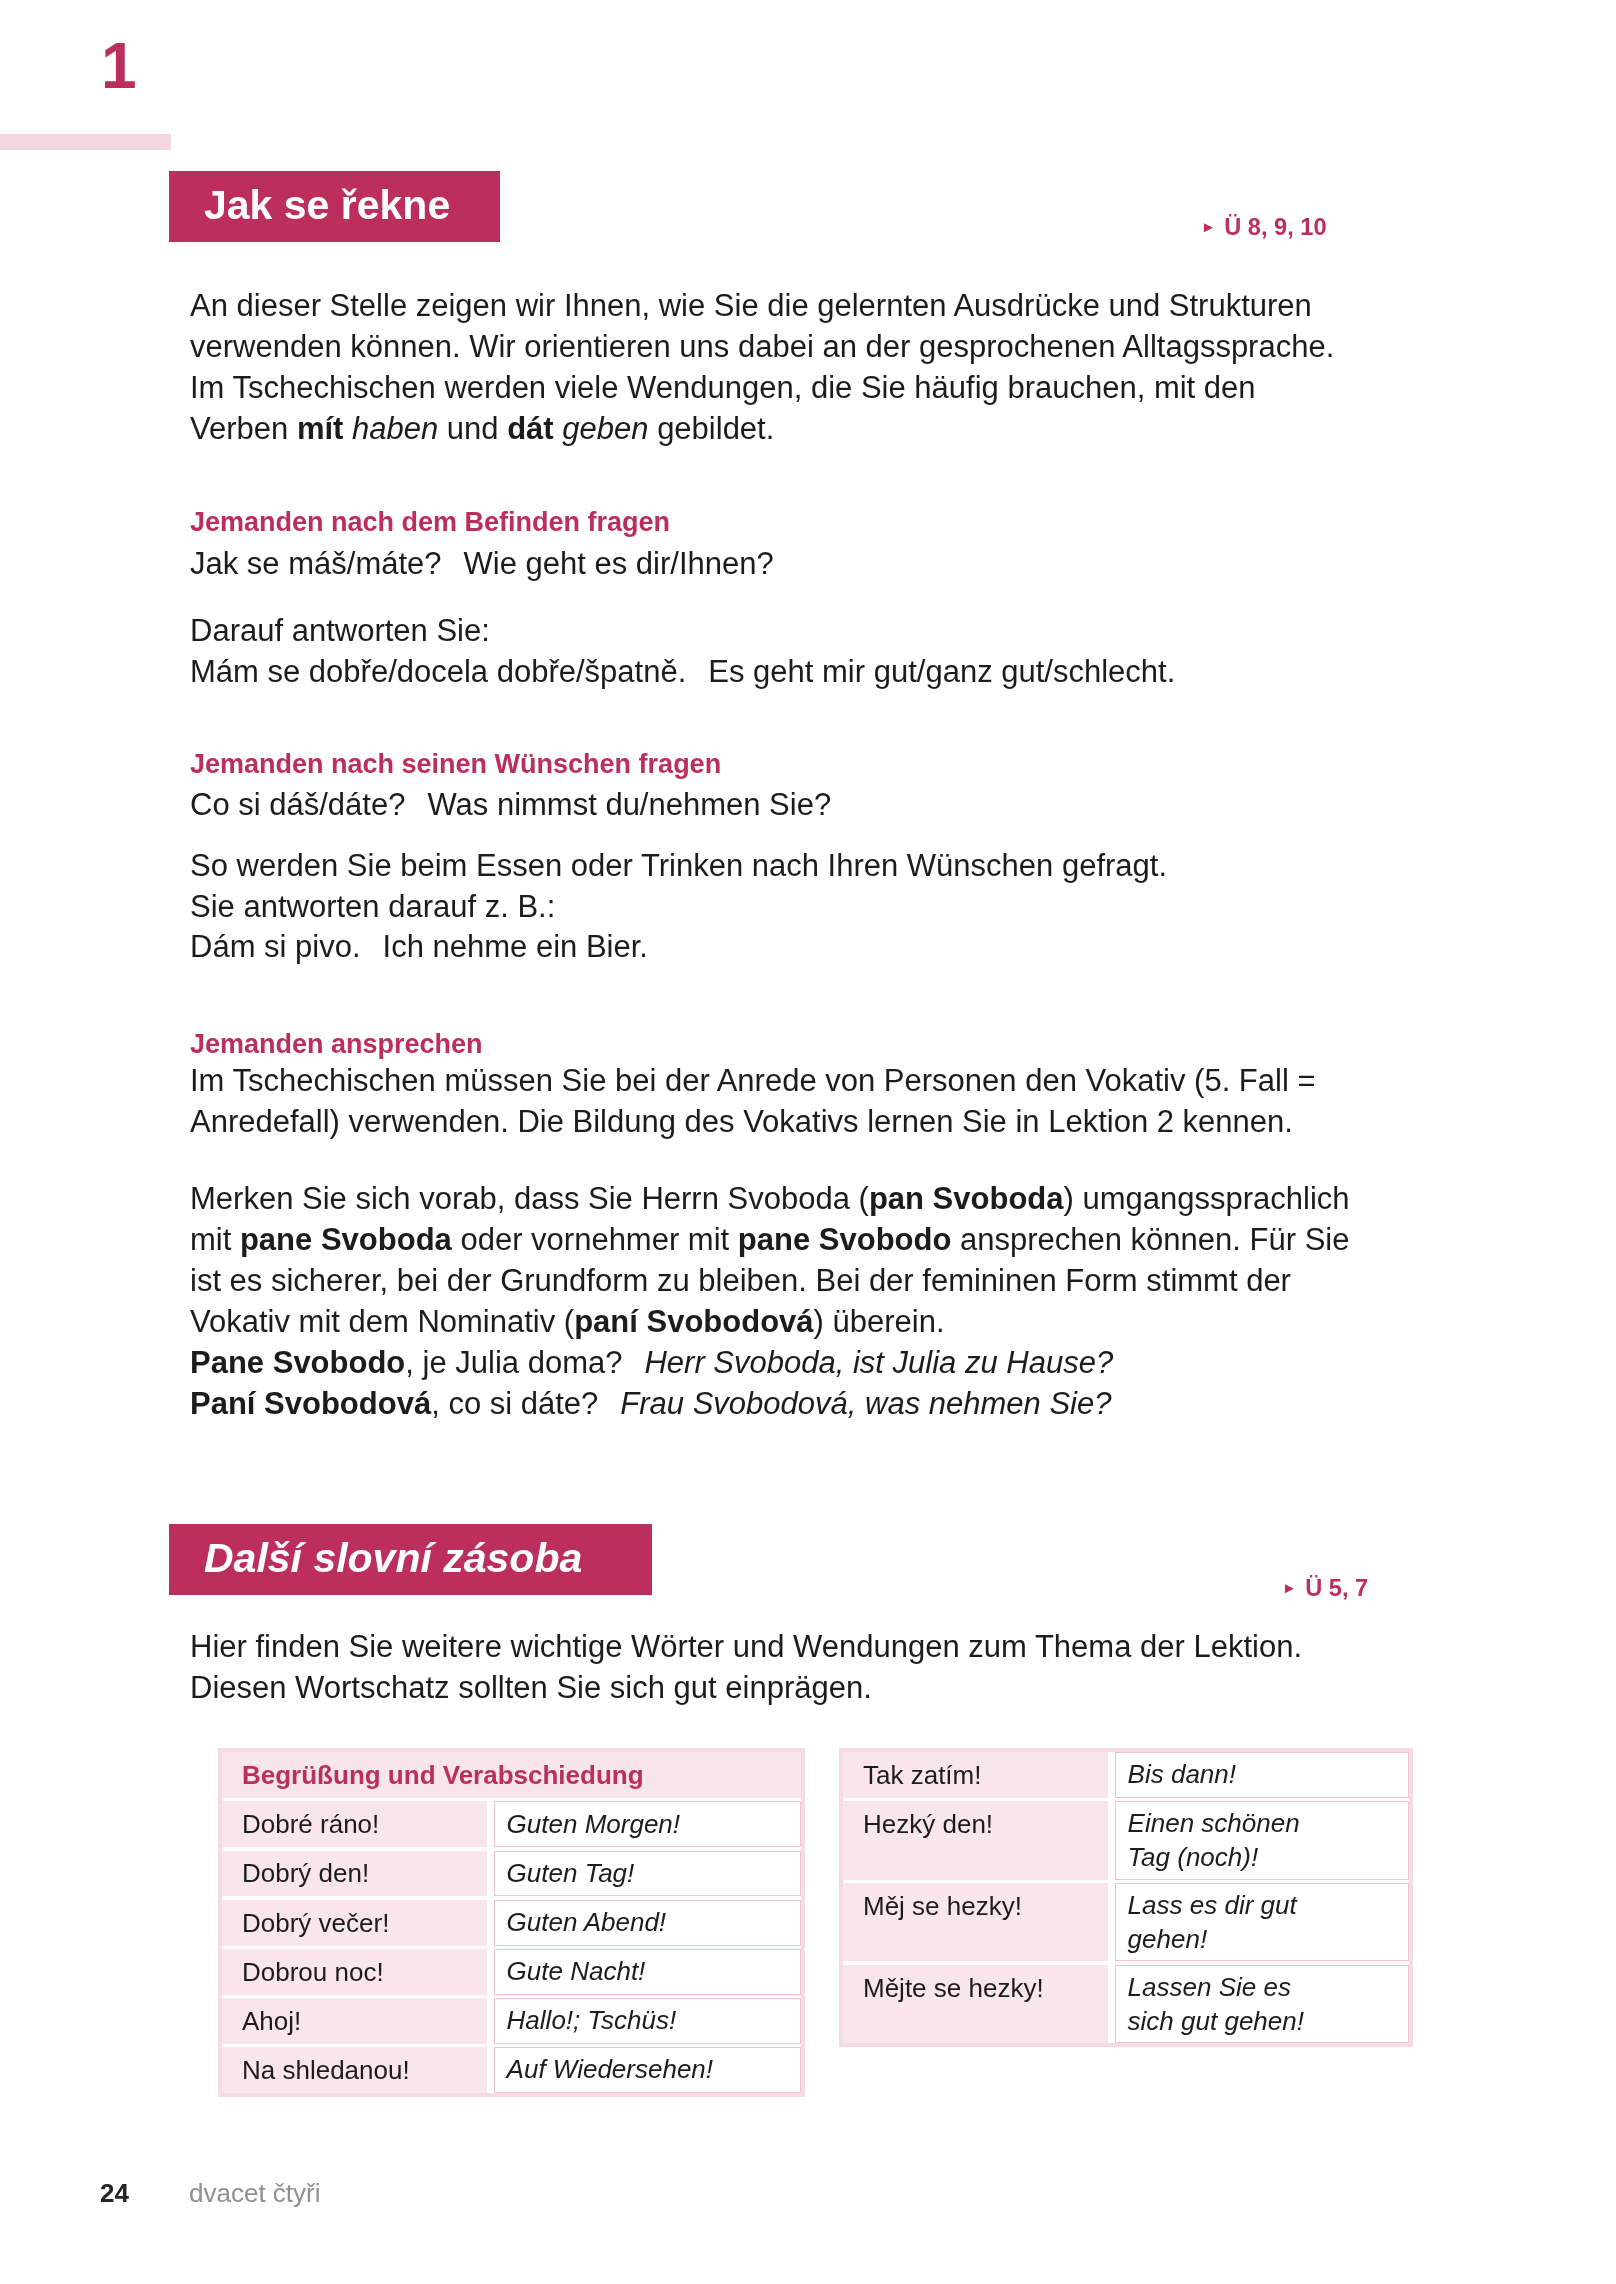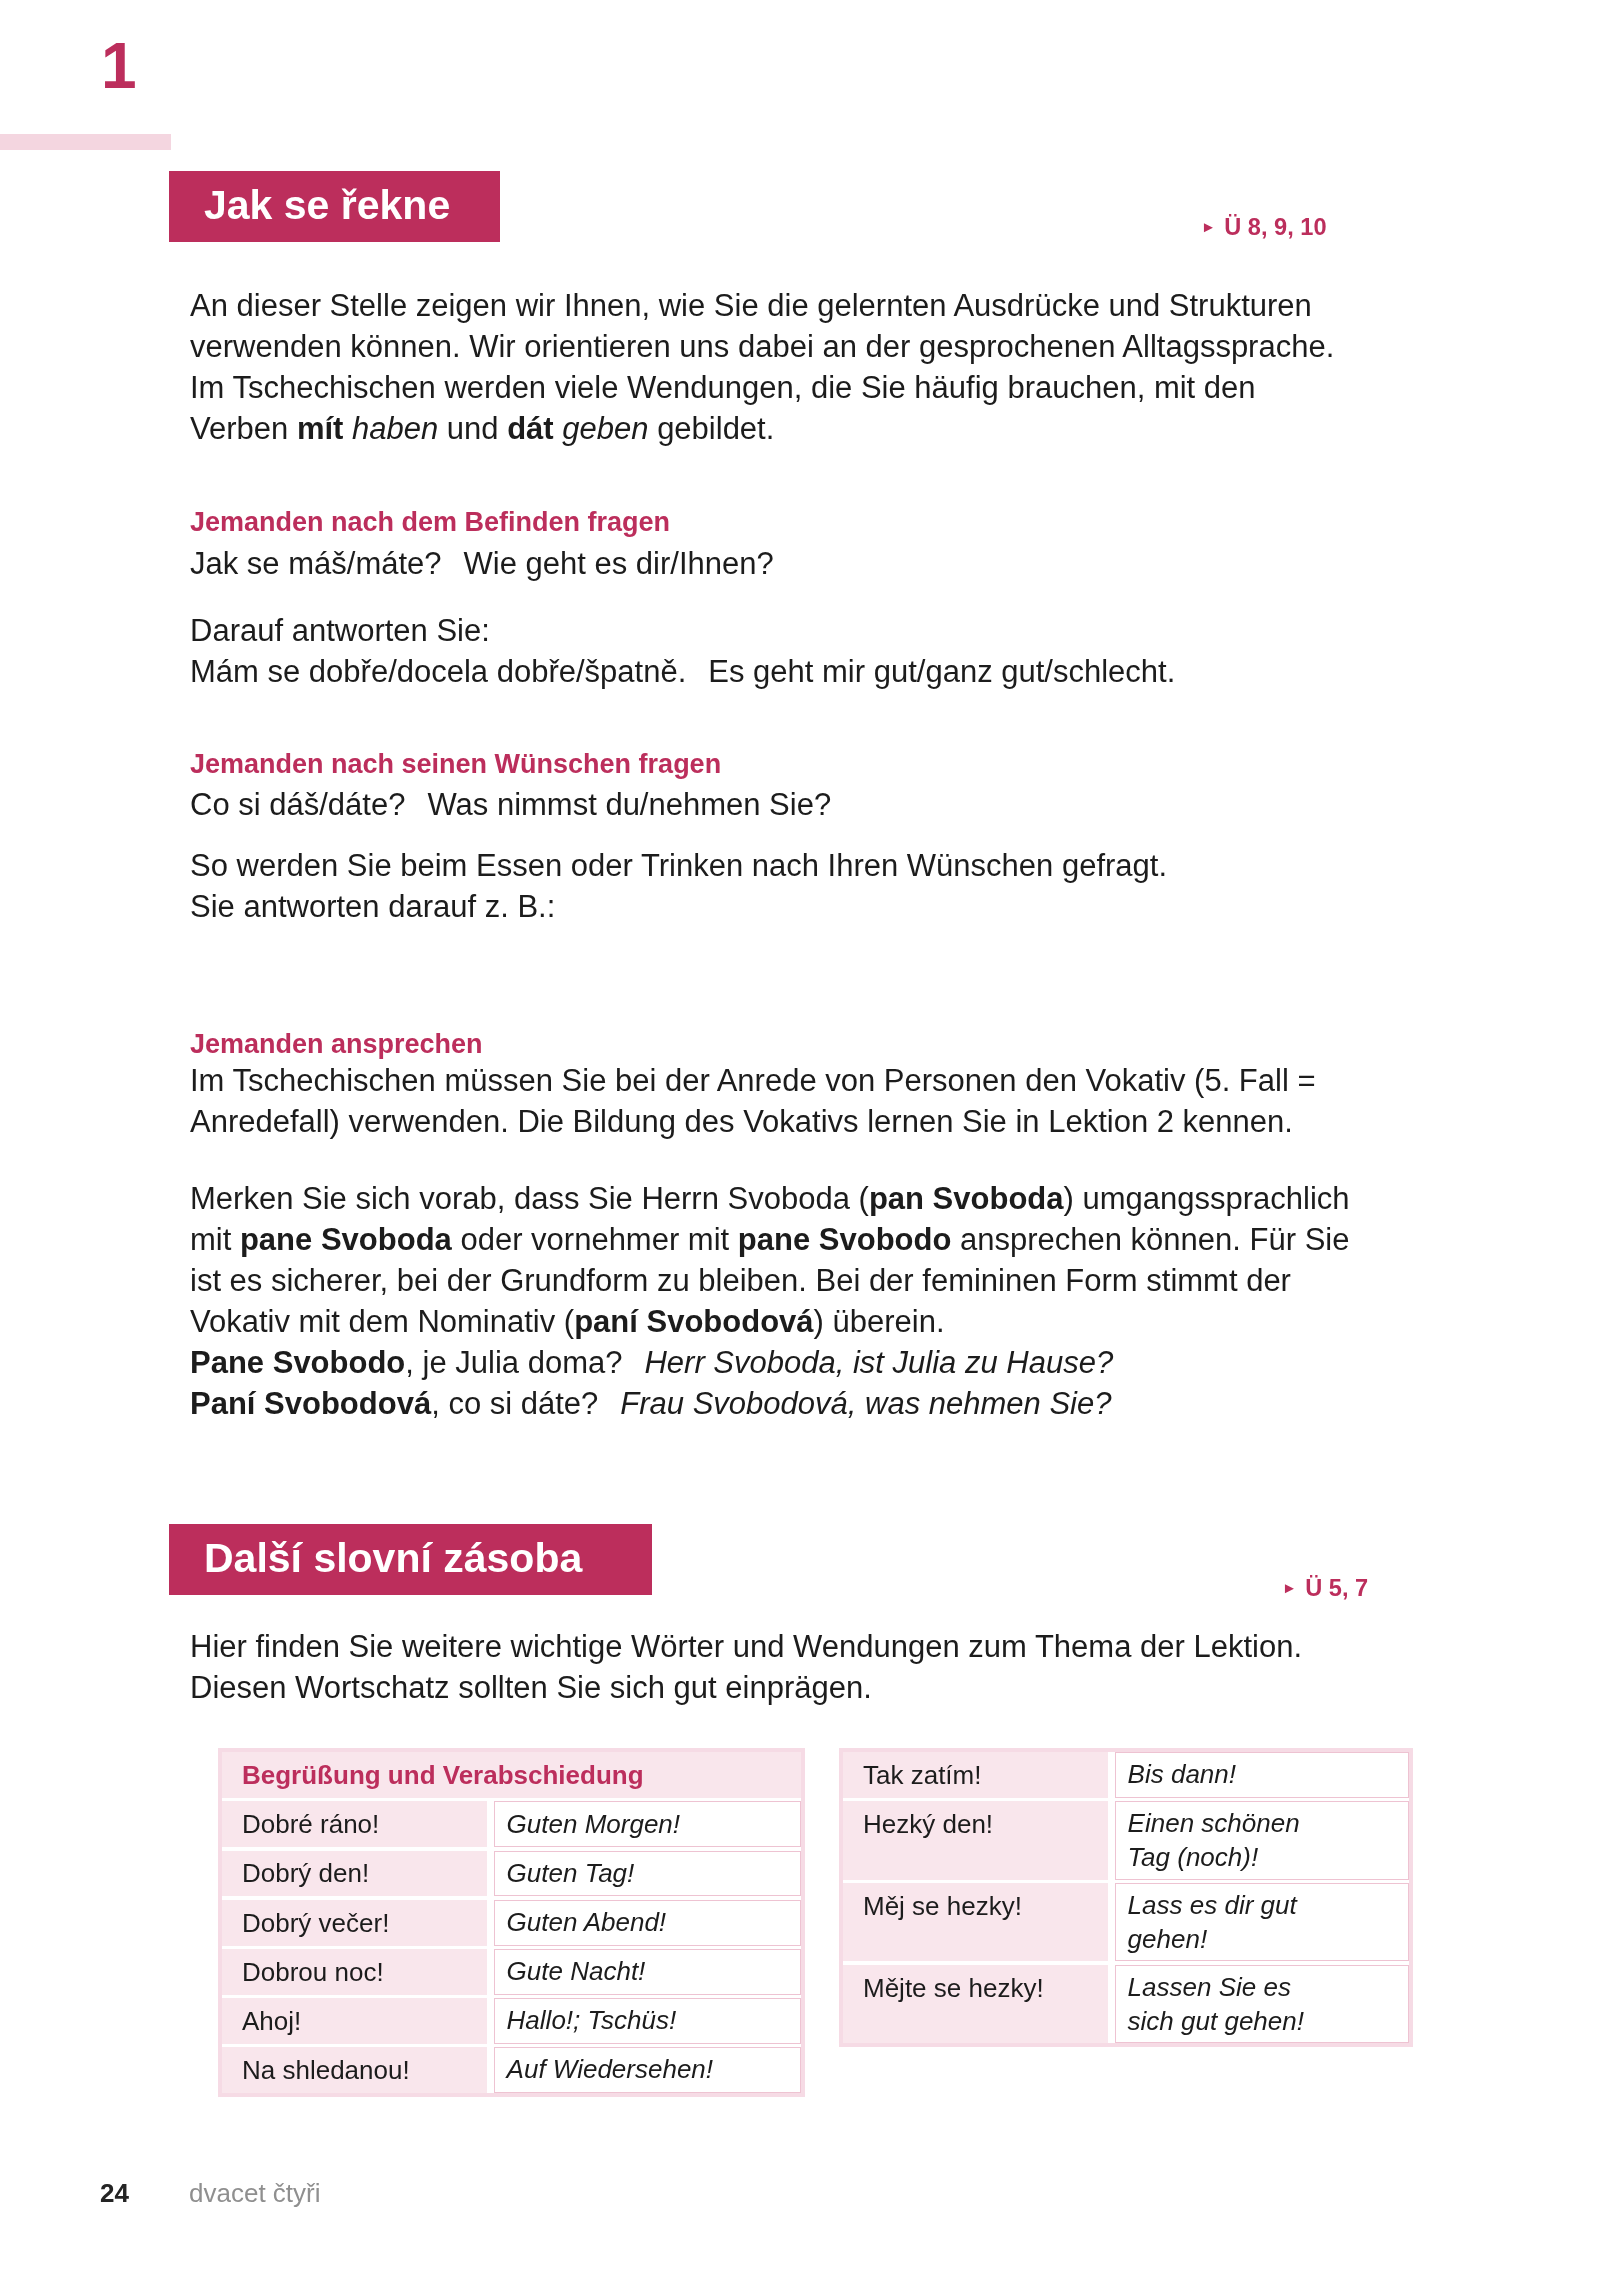--- a/index.html
+++ b/index.html
@@ -12,21 +12,21 @@
     position:absolute;left:101px;top:34px;font-size:64px;font-weight:700;color:var(--accent);line-height:1;
   }
   .top-strip{
     position:absolute;left:0;top:134px;width:171px;height:16px;background:#f4d6e0;
   }
   .section-bar{
     position:absolute;left:169px;height:71px;background:var(--accent);color:#ffffff;
     font-weight:700;font-size:41px;line-height:69px;padding-left:35px;box-sizing:border-box;white-space:nowrap;
   }
   .bar1{top:171px;width:331px;}
-  .bar2{top:1524px;width:483px;}
+  .bar2{top:1524px;width:483px;font-style:italic;}
   .ex-ref{
     position:absolute;color:var(--accent);font-weight:700;font-size:23.6px;line-height:30px;white-space:nowrap;margin-top:21px;
   }
   .ref1{left:1201px;top:191px;}
   .ref2{left:1282px;top:1552px;}
   .arrow{font-size:15px;vertical-align:3.4px;margin-right:8.4px;}
   .subhead{
     position:absolute;left:190px;margin:0;font-size:27px;line-height:41px;font-weight:700;color:var(--accent);white-space:nowrap;
   }
   .richblock{position:absolute;left:190px;}
@@ -88,20 +88,23 @@
   <div class="tline abs" style="top:651px">
     <span class="cz">Mám se dobře/docela dobře/špatně.</span><span class="de">Es geht mir gut/ganz gut/schlecht.</span>
   </div>
 
   <h3 class="subhead" style="top:744px">Jemanden nach seinen Wünschen fragen</h3>
   <div class="tline abs" style="top:784px">
     <span class="cz">Co si dáš/dáte?</span><span class="de">Was nimmst du/nehmen Sie?</span>
   </div>
   <div class="tline abs" style="top:845px">So werden Sie beim Essen oder Trinken nach Ihren Wünschen gefragt.</div>
   <div class="tline abs" style="top:886px">Sie antworten darauf z. B.:</div>
+  <div class="tline abs" style="top:926px">
+    <span class="cz">Dám si pivo.</span><span class="de">Ich nehme ein Bier.</span>
+  </div>
 
   <h3 class="subhead" style="top:1024px">Jemanden ansprechen</h3>
   <div class="richblock" style="top:1060px">
       <div class="tline"><span class="s-r">Im Tschechischen müssen Sie bei der Anrede von Personen den Vokativ (5. Fall =</span></div>
       <div class="tline"><span class="s-r">Anredefall) verwenden. Die Bildung des Vokativs lernen Sie in Lektion 2 kennen.</span></div>
     </div>
   <div class="richblock" style="top:1178px">
       <div class="tline"><span class="s-r">Merken Sie sich vorab, dass Sie Herrn Svoboda (</span><span class="s-b">pan Svoboda</span><span class="s-r">) umgangssprachlich</span></div>
       <div class="tline"><span class="s-r">mit </span><span class="s-b">pane Svoboda</span><span class="s-r"> oder vornehmer mit </span><span class="s-b">pane Svobodo</span><span class="s-r"> ansprechen können. Für Sie</span></div>
       <div class="tline"><span class="s-r">ist es sicherer, bei der Grundform zu bleiben. Bei der femininen Form stimmt der</span></div>

